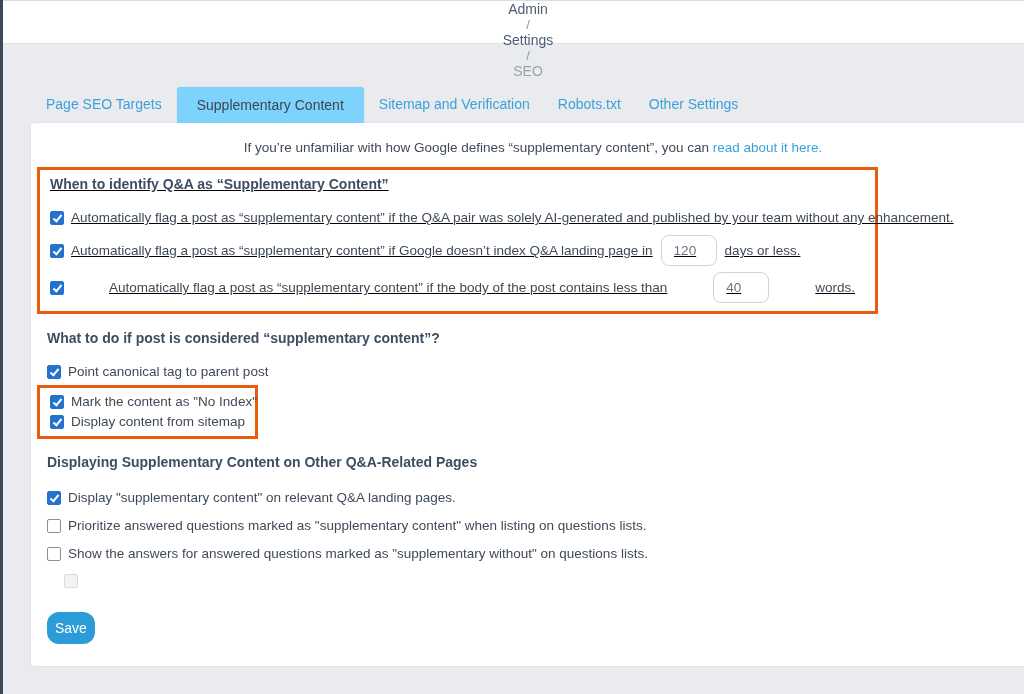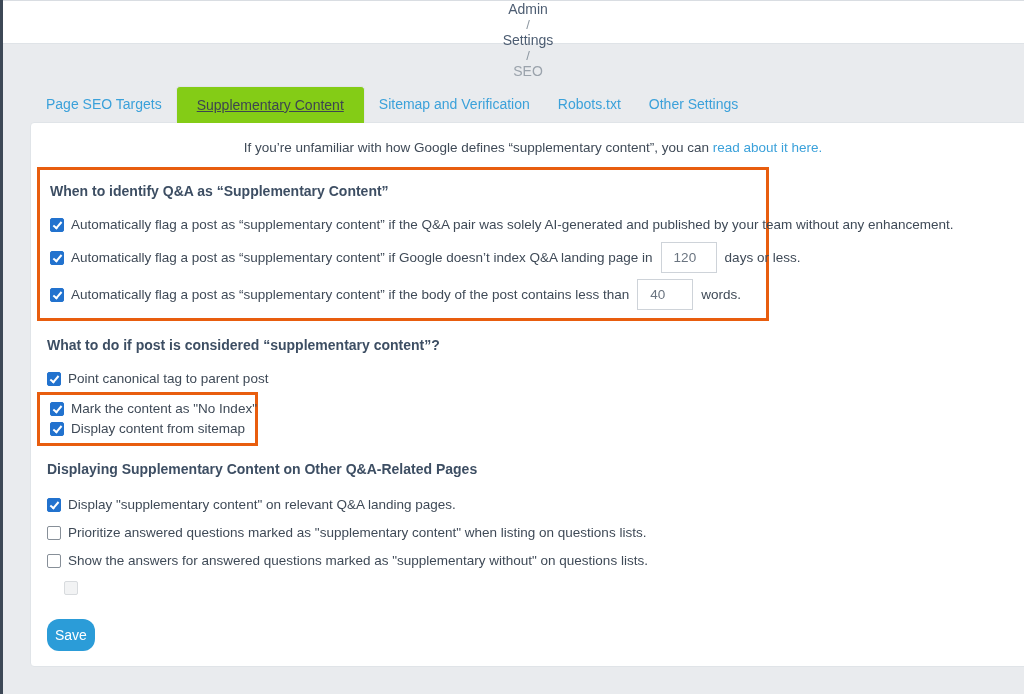--- a/index.html
+++ b/index.html
@@ -22,61 +22,61 @@
   .crumb.current { color:#9ba3ac; }
   .crumb-sep { color:#8d97a1; margin:0 9px; font-size:13px; }
 
   
   .tabs { display:flex; align-items:flex-end; margin-left:32px; height:78px; }
   .tab {
     font-size:14px; color:#3ba1da; padding:10px 14px; cursor:pointer;
     background:transparent; border:none; font-family:inherit;
   }
   .tab.active {
-    background:#84cc16; color:#3d4550;
+    background:#7dd3fc; color:#3d4550;
     border:1px solid #e2e5e9; border-bottom:none;
     border-radius:4px 4px 0 0; padding:10px 20px;
-    margin-bottom:-1px; position:relative; z-index:2;text-decoration:underline;
+    margin-bottom:-1px; position:relative; z-index:2;
   }
 
   
   .card {
     position:relative; margin-left:30px; margin-right:-12px; height:545px;
     background:#fff; border:1px solid #e0e4e8; border-radius:4px 0 0 4px;
     padding:15px 16px; overflow:hidden;
   }
   .intro { font-size:13.5px; color:#3f4a57; margin:2px 0 0;text-align:center; }
   .link { color:#3ba1da; text-decoration:none; cursor:pointer; }
 
   .heading { font-size:14px; color:#3d4e63; font-weight:bold; margin:0; }
 
   .hl-box { border:3px solid #e85d0e; margin-left:-10px; }
-  .hl-box1 { margin-top:12px; padding:13px 10px 8px; width:732px; }
+  .hl-box1 { margin-top:12px; padding:6px 10px 8px; width:841px;text-decoration:underline; }
   .hl-box2 { margin-top:6px; padding:1px 10px 2px; width:221px; }
 
   .row { display:flex; align-items:center; font-size:13.5px; color:#3f4a57; white-space:nowrap; }
   .mt18 { margin-top:18px; } .mt13 { margin-top:13px; } .mt20 { margin-top:20px; }
-  .mt10 { margin-top:10px; } .mt6 { margin-top:6px; }
+  .mt10 { margin-top:10px; } .mt6 { margin-top:6px;gap:38px; }
   .hl-box2 .row { margin:5px 0; }
   .indent { margin-left:17px; }
 
   .cb {
     width:14px; height:14px; flex:none; margin-right:7px;
     border:1px solid #878f98; border-radius:2px; background:#fff;
     position:relative; cursor:pointer;
   }
   .cb.on { background:#2272ce; border-color:#2272ce; }
   .cb.on::after {
     content:""; position:absolute; left:4px; top:1px; width:3px; height:7px;
     border:solid #fff; border-width:0 2px 2px 0; transform:rotate(40deg);
   }
   .cb.dis { background:#f2f3f4; border-color:#d8dbde; }
 
   .num-input {
-    width:56px; height:31px; border:1px solid #ced3d9; border-radius:0;
+    width:56px; height:31px; border:1px solid #ced3d9; border-radius:8px;
     margin:0 8px; padding:0 0 0 12px; font-size:13.5px; color:#6a7480;
     font-family:inherit; outline:none;
   }
 
   .h2-sec { margin-top:16px; }
   .h3-sec { margin-top:15px; }
 
   .save-btn {
     margin-top:24px; display:inline-block;
     background:#2b9cd8; color:#fff; border:none; border-radius:12px;

